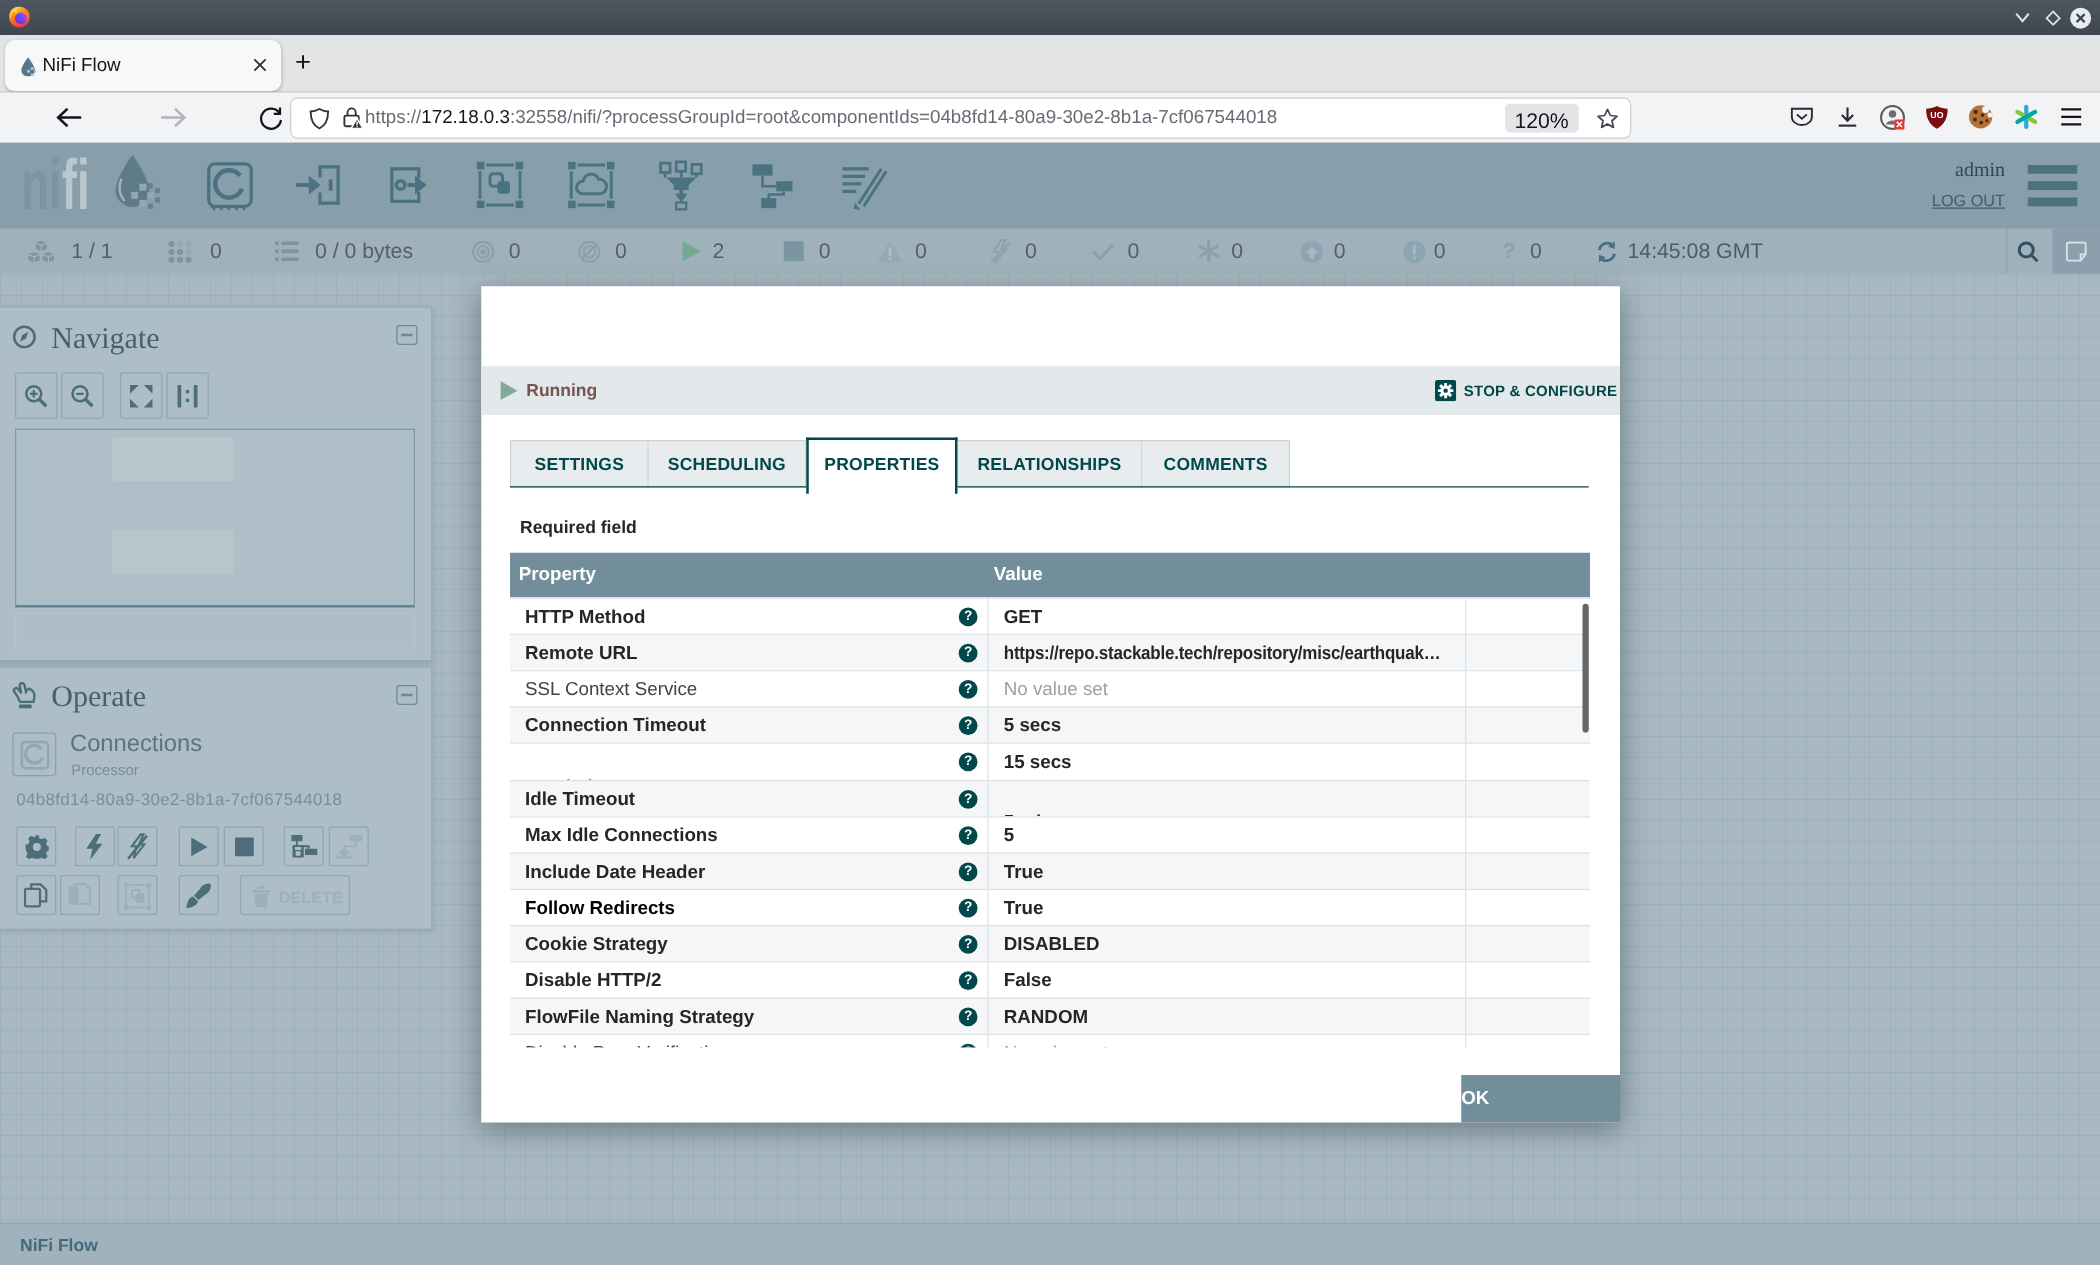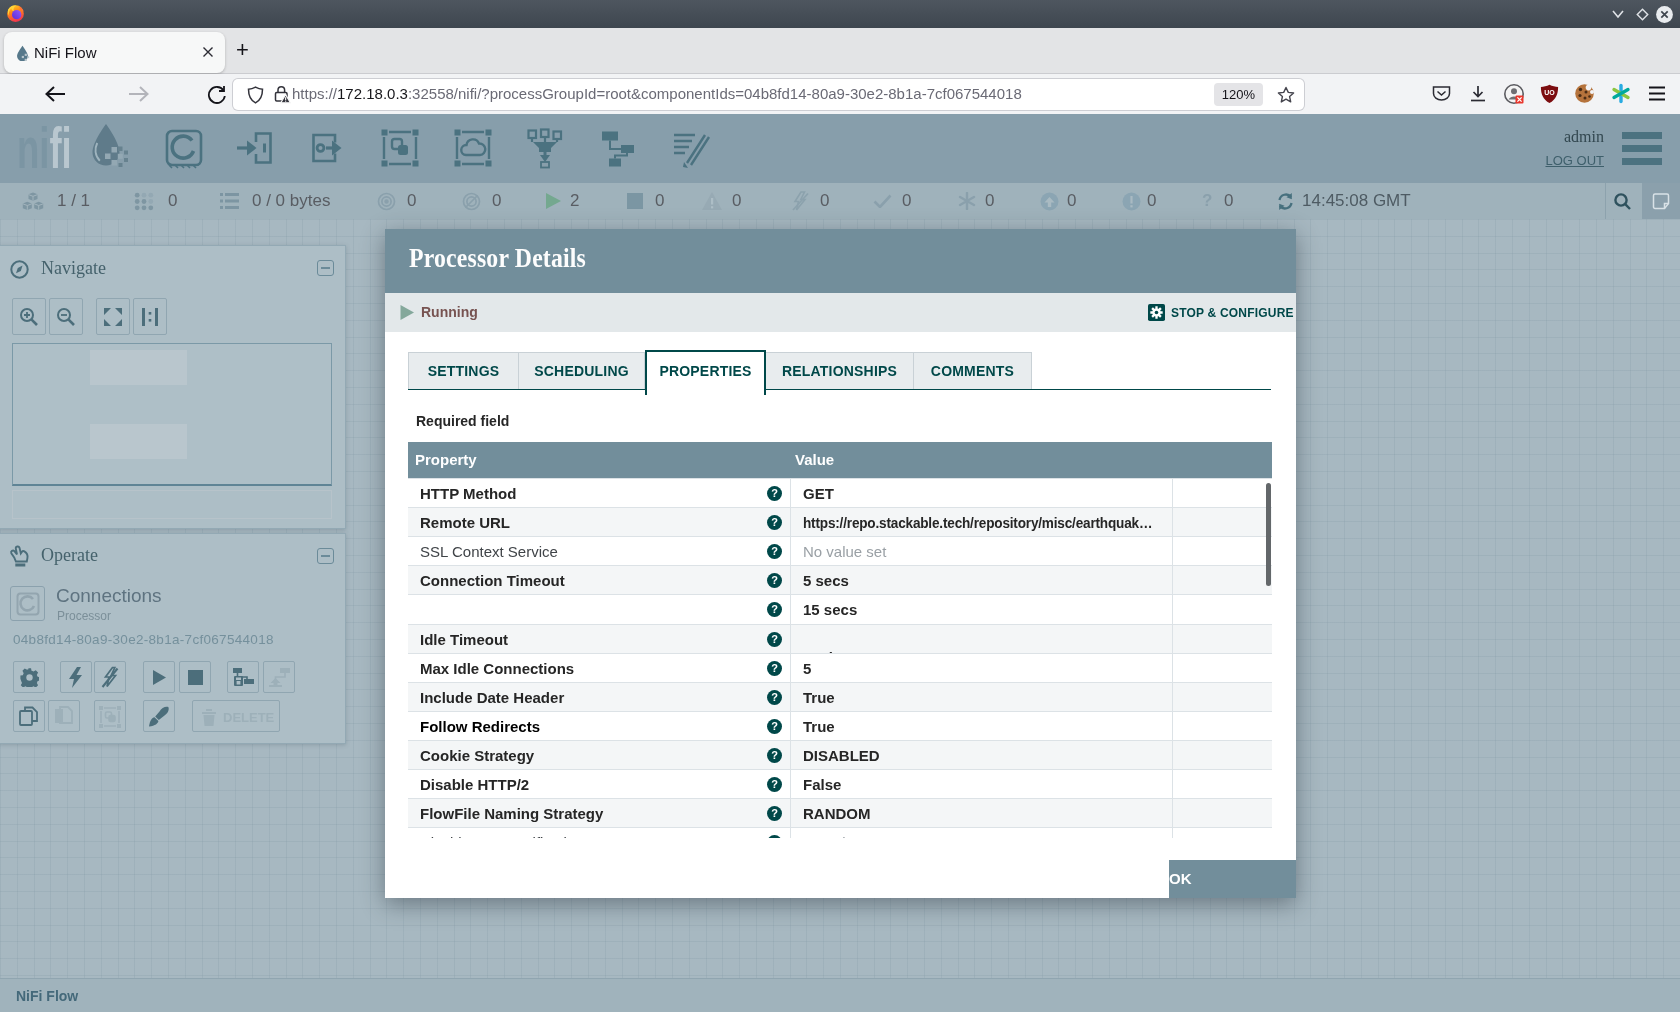--- a/index.html
+++ b/index.html
@@ -9,34 +9,34 @@
 #titlebar { position:absolute; left:0; top:0; width:1680px; height:28px; background:linear-gradient(#4e565f,#3e464f); z-index:30; }
 #titlebar .title { position:absolute; left:0; right:0; top:6px; text-align:center; color:#f4f5f6; font-size:15px; }
 #tabbar { position:absolute; left:0; top:28px; width:1680px; height:46px; background:#e3e4e6; border-bottom:1px solid #cbccd0; z-index:30; }
 #tab { position:absolute; left:4px; top:4px; width:221px; height:41px; background:#f7f8f8; border-radius:8px; box-shadow:0 1px 3px rgba(0,0,0,.22); }
 #tab .tab-title { position:absolute; left:30px; top:12px; font-size:15px; color:#15141a; }
 #newtab { position:absolute; left:236px; top:13px; width:20px; height:20px; color:#15141a; font-size:22px; line-height:18px; font-weight:300; }
 #navbar { position:absolute; left:0; top:74px; width:1680px; height:40px; background:#f2f3f5; z-index:30; }
 #urlbar { position:absolute; left:233px; top:5px; width:1071px; height:31px; background:#ffffff; border-radius:5px; box-shadow:0 0 0 1px #cdced3; }
 #urlbar .urltext { position:absolute; left:59px; top:6px; font-size:15px; color:#6a6a75; white-space:nowrap; }
 #urlbar .urltext b { color:#17171b; font-weight:normal; }
-#zoombadge { position:absolute; right:41px; top:4px; height:23px; padding:4px 8px 0 8px; background:#e4e4e7; border-radius:4px; font-size:13px; color:#15141a; }
+#zoombadge { position:absolute; right:41px; top:4px; height:23px; padding:4px 8px 0 8px; background:#e4e4e7; border-radius:4px; font-size:17px; color:#15141a; }
 
 #nifi-toolbar { position:absolute; left:0; top:114px; width:1680px; height:69px; background:#879eab; }
 #nifi-status { position:absolute; left:0; top:183px; width:1680px; height:36px; background:#9fb2bb; }
 #canvas { position:absolute; left:0; top:219px; width:1680px; height:759px; background:#a7b8c1;
   background-image:
    repeating-linear-gradient(to right, rgba(118,143,156,.18) 0px, rgba(118,143,156,.18) 1px, transparent 1px, transparent 16.8px),
    repeating-linear-gradient(to bottom, rgba(118,143,156,.18) 0px, rgba(118,143,156,.18) 1px, transparent 1px, transparent 16.8px);
 }
 #footer { position:absolute; left:0; top:978px; width:1680px; height:34px; background:#a0b3bc; border-top:1px solid #90a5b0; }
 #footer .crumb { position:absolute; left:16px; top:9px; font-size:14px; font-weight:bold; color:#44697a; }
 
 .panel { position:absolute; background:#adbec6; border:1px solid #93a9b4; box-shadow:0 1px 4px rgba(60,80,92,.25); }
-.phead { position:absolute; font-family:"Liberation Serif", serif; font-size:18px; color:#45626c; }
+.phead { position:absolute; font-family:"Liberation Serif", serif; font-size:24px; color:#45626c; }
 .pmin { position:absolute; width:17px; height:16px; border:1px solid #6b8b99; border-radius:3px; }
 .pmin:before { content:""; position:absolute; left:3px; top:6px; width:9px; height:2px; background:#6b8b99; }
 .sq-btn { position:absolute; border:1px solid #90a6b1; border-radius:2px; }
 .stn { position:absolute; top:8px; color:#595d63; font-size:17px; }
 
 #modal { position:absolute; left:385px; top:229px; width:911px; height:669px; background:#ffffff; box-shadow:0 6px 22px rgba(30,42,52,.45); z-index:20; }
 #modal-header { position:absolute; left:0; top:0; width:911px; height:64px; background:#728e9b; }
 #modal-header .mtitle { position:absolute; left:24px; top:14px; font-family:"Liberation Serif", serif; font-weight:bold; font-size:27px; color:#fdfdfd; letter-spacing:.2px; transform:scaleX(.88); transform-origin:0 0; }
 #modal-staterow { position:absolute; left:0; top:64px; width:911px; height:39px; background:#e3e8ea; }
 #modal-staterow .run { position:absolute; left:36px; top:11px; font-size:14px; font-weight:bold; color:#775351; }
@@ -524,23 +524,20 @@
     <svg style="position:absolute;left:8px;top:7px;" width="16" height="18" viewBox="0 0 16 18" fill="#9db0b9">
         <rect x="1" y="4" width="14" height="2"></rect>
         <rect x="5" y="1" width="6" height="2"></rect>
         <path d="M2.5 7 H13.5 L12.5 18 H3.5 Z"></path>
       </svg>
     <span style="position:absolute;left:30px;top:9px;font-size:13px;font-weight:bold;color:#9db0b9;">DELETE</span>
   </div>
 </div>
 
 <div id="modal">
-  <div id="modal-header">
-      <span class="mtitle">Processor Details</span>
-    </div>
   <div id="modal-staterow">
     <svg style="position:absolute;left:14px;top:11px;" width="16" height="17" viewBox="0 0 16 17">
         <path d="M1.5 1 L15 8.5 L1.5 16 Z" fill="#84a89b"></path>
       </svg>
     <span class="run">Running</span>
     <svg style="position:absolute;right:131px;top:11px;" width="17" height="17" viewBox="0 0 19 19">
         <rect x="0" y="0" width="19" height="19" rx="2" fill="#004849"></rect>
         <g fill="#fff">
           <circle cx="9.5" cy="9.5" r="4.6"></circle>
           <g stroke="#fff" stroke-width="2.6">

